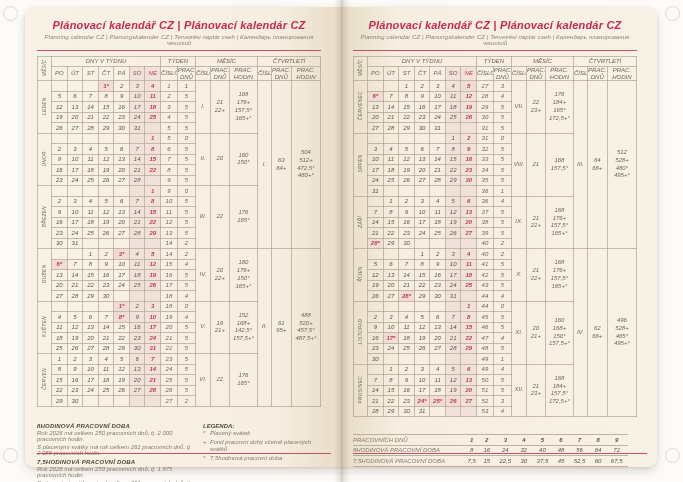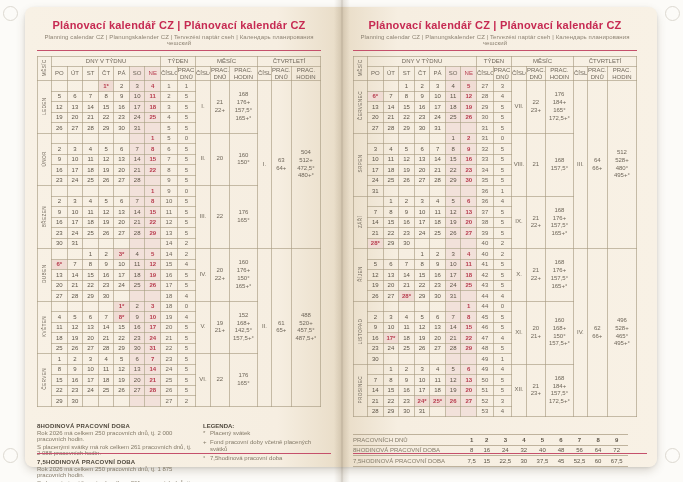--- a/index.html
+++ b/index.html
@@ -1,19 +1,19 @@
 <!DOCTYPE html>
 <html><head>
 <meta charset="utf-8">
 <style>
   html,body{margin:0;padding:0;}
   body{width:683px;height:482px;background:#fcfbf8;font-family:"Liberation Sans",sans-serif;position:relative;overflow:hidden;}
   .book{position:absolute;left:25px;top:7px;width:632px;height:460px;display:flex;border-radius:10px;
         box-shadow:0 4px 10px rgba(90,75,50,.20),0 1px 3px rgba(0,0,0,.10);}
-  .page{width:316px;height:100%;position:relative;padding:12px 20px 0 12px;box-sizing:border-box;}
+  .page{width:316px;height:100%;position:relative;padding:12px 20px 0 12px;box-sizing:border-box;font-style:italic;}
   .page.left{border-radius:8px 0 0 8px;background:linear-gradient(90deg,#f8f1e5 0%,#f6eee1 80%,#e9ddc8 99%);}
   .page.right{border-radius:0 8px 8px 0;background:linear-gradient(90deg,#e9ddc8 1%,#f6eee1 18%,#f8f1e5 100%);}
   .spine{position:absolute;left:50%;top:0;bottom:0;width:16px;transform:translateX(-50%);z-index:3;pointer-events:none;
          background:linear-gradient(90deg,rgba(110,90,60,0) 0%,rgba(110,90,60,.14) 40%,rgba(80,62,38,.26) 50%,rgba(110,90,60,.14) 60%,rgba(110,90,60,0) 100%);}
   .ph{text-align:center;}
   .ptitle{font-size:11px;font-weight:bold;color:#c62a52;letter-spacing:.2px;}
   .psub{font-size:6px;color:#8d8373;margin-top:3px;letter-spacing:.1px;}
   .toprule{border-top:1.5px solid #c5506b;margin-top:4px;}
   table.cal{width:100%;border-collapse:collapse;table-layout:fixed;margin-top:5px;border:1px solid #a89c84;}
   .cal th,.cal td{border:1px solid rgba(166,153,127,.62);padding:0;text-align:center;color:#5c5447;

